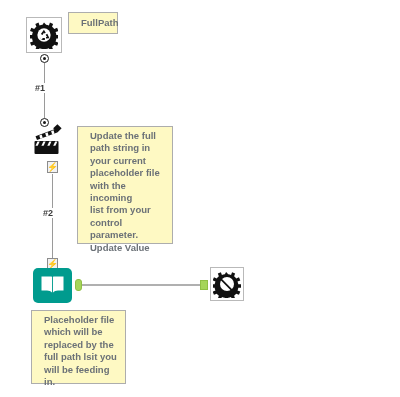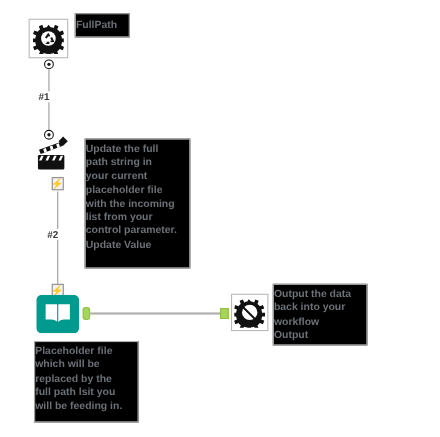--- a/index.html
+++ b/index.html
@@ -33,25 +33,25 @@
     display: flex;
     align-items: center;
     justify-content: center;
   }
 
   
   .annotation {
     position: absolute;
     box-sizing: border-box;
     border: 1px solid #adadad;
-    background: #000000;
+    background: #fef9c3;
     color: #6b7177;
     font-size: 9.5px;
     line-height: 12.4px;
-    padding: 3px 4px 3px 0;
+    padding: 3px 4px 3px 12px;
     font-family: "Liberation Sans", sans-serif;
     white-space: pre-line;
     font-weight: 700;
     letter-spacing: 0px;
   }
 
   
   .conn-v {
     position: absolute;
     width: 1px;
@@ -223,18 +223,14 @@
   <div class="tool-box" style="left:210px; top:267px; width:34px; height:34px;">
     <span>
       <svg width="28" height="28" viewBox="0 0 32 32">
         <path fill="#111111" d="M15 2.4 l2.4 2.4 a12 12 0 0 1 3.2 0.9 l1.2-3.2 3.5 1.5 -1.2 3.2 a12 12 0 0 1 2.4 2.4 l3.2-1.2 1.5 3.5 -3.2 1.2 a12 12 0 0 1 0.9 3.3 h3.4 v3.8 h-3.4 a12 12 0 0 1-0.9 3.3 l3.2 1.2 -1.5 3.5 -3.2-1.2 a12 12 0 0 1-2.4 2.4 l1.2 3.2 -3.5 1.5 -1.2-3.2 a12 12 0 0 1-3.3 0.9 v3.3 h-3.8 v-3.3 a12 12 0 0 1-3.3-0.9 l-1.2 3.2 -3.5-1.5 1.2-3.2 a12 12 0 0 1-2.4-2.4 l-3.2 1.2 -1.5-3.5 3.2-1.2 a12 12 0 0 1-0.9-3.3 h-3.3 v-3.8 h3.3 a12 12 0 0 1 0.9-3.3 l-3.2-1.2 1.5-3.5 3.2 1.2 a12 12 0 0 1 2.4-2.4 l-1.2-3.2 3.5-1.5 1.2 3.2 a12 12 0 0 1 3.3-0.9 z"></path>
         <circle cx="16" cy="16" r="8" fill="#ffffff"></circle>
         <path fill="#111111" d="M8.6 8.6 l13.6 13.6 2.3-2.3 1.1 7.1 -7.1-1.1 2.3-2.3 -13.6-13.6 z"></path>
       </svg>
     </span>
   </div>
 
-  <div class="annotation" style="left:248px; top:258px; width:86px; height:56px;">Output the data
-back into your
-workflow
-Output</div>
 
 </div>
 
 </body></html>

